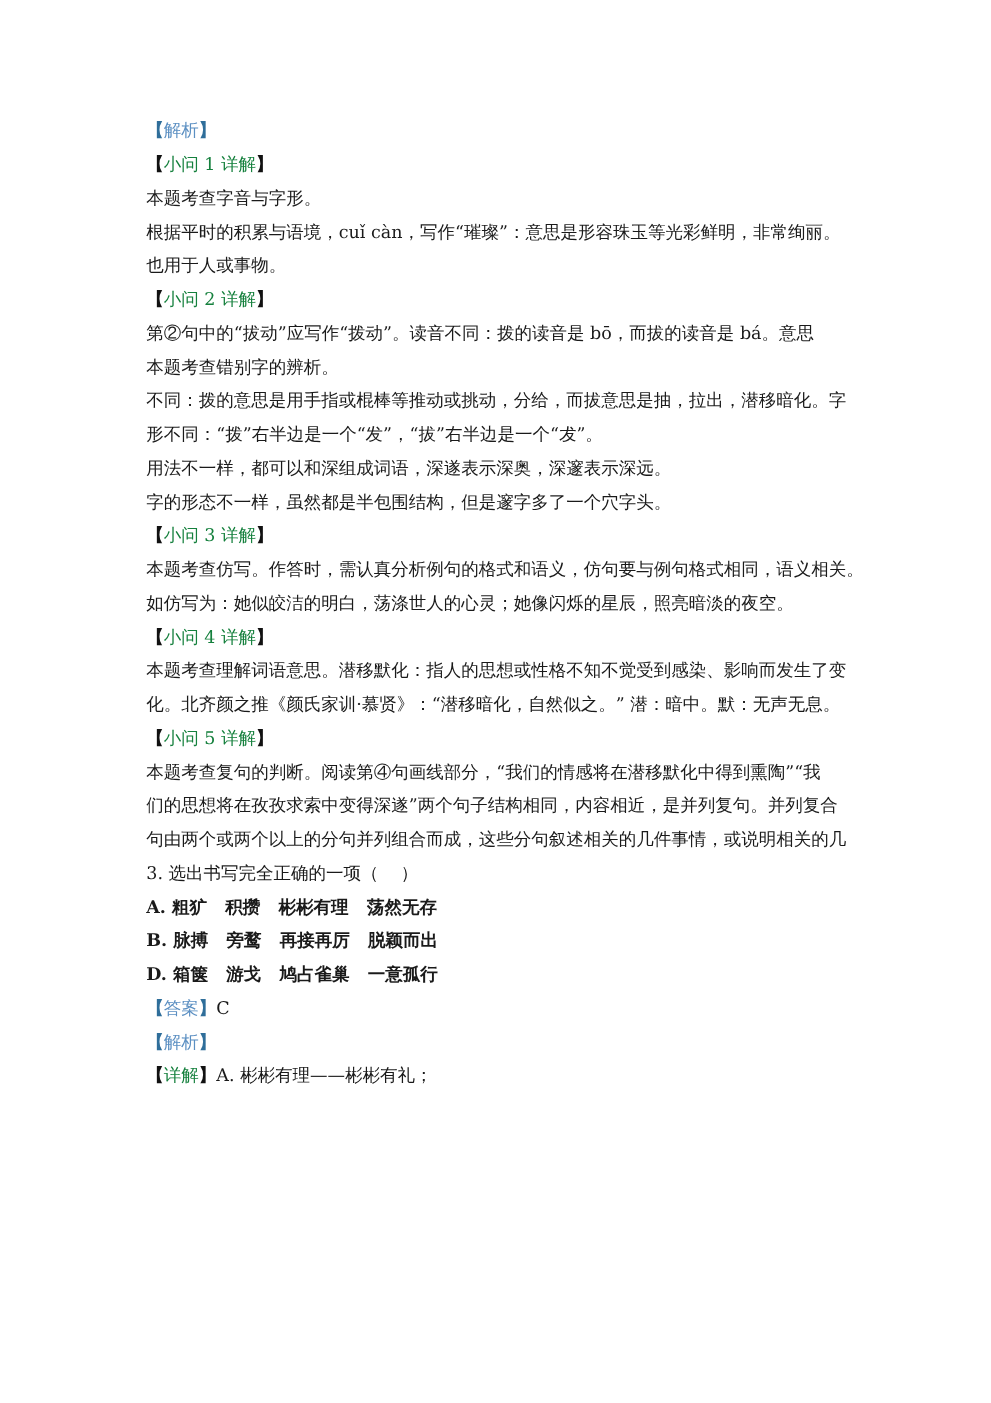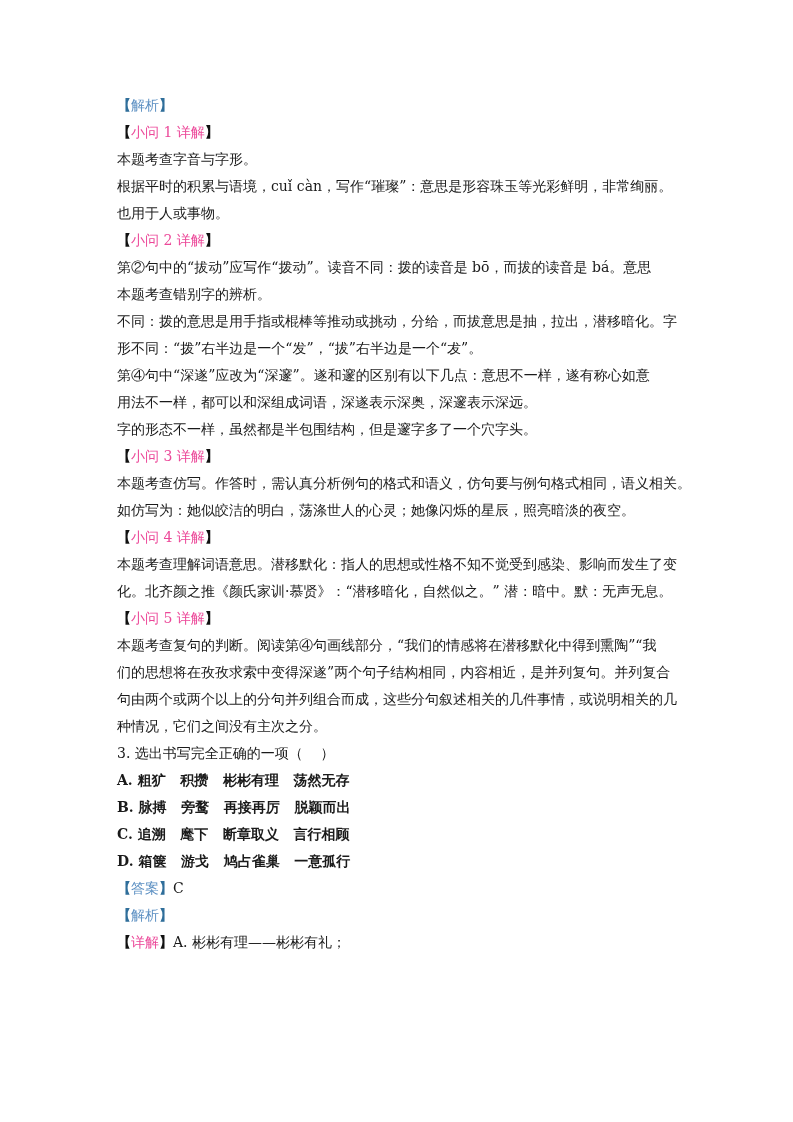--- a/index.html
+++ b/index.html
@@ -11,21 +11,21 @@
     width: 565px;
     font-family: "DejaVu Serif", "Liberation Serif", serif;
     font-size: 14px;
     line-height: 27px;
     color: #1a1a1a;
   }
   .line { white-space: nowrap; }
   .tag-blue .br { color: #2f6e9a; font-weight: bold; }
   .tag-blue .tx { color: #5b8fc2; }
   .tag-black .br { color: #111; font-weight: bold; }
-  .tag-black .tx { color: #ec4899; text-align: center; }
+  .tag-black .tx { color: #15803d; text-align: center; }
   .opt { white-space: pre; font-weight: bold; }
 </style>
 </head>
 <body>
 
 <div class="page">
 
   <div class="line tag-blue">
     <span class="br">【</span><span class="tx">解析</span><span class="br">】</span>
   </div>
@@ -37,21 +37,20 @@
   <div class="line">根据平时的积累与语境，cuǐ càn，写作“璀璨”：意思是形容珠玉等光彩鲜明，非常绚丽。</div>
   <div class="line">也用于人或事物。</div>
 
   <div class="line tag-black">
     <span class="br">【</span><span class="tx">小问 2 详解</span><span class="br">】</span>
   </div>
   <div class="line">第②句中的“拔动”应写作“拨动”。读音不同：拨的读音是 bō，而拔的读音是 bá。意思</div>
   <div class="line">本题考查错别字的辨析。</div>
   <div class="line">不同：拨的意思是用手指或棍棒等推动或挑动，分给，而拔意思是抽，拉出，潜移暗化。字</div>
   <div class="line">形不同：“拨”右半边是一个“发”，“拔”右半边是一个“犮”。</div>
-  <div class="line">第④句中“深遂”应改为“深邃”。遂和邃的区别有以下几点：意思不一样，遂有称心如意</div>
   <div class="line">用法不一样，都可以和深组成词语，深遂表示深奥，深邃表示深远。</div>
   <div class="line">字的形态不一样，虽然都是半包围结构，但是邃字多了一个穴字头。</div>
 
   <div class="line tag-black">
     <span class="br">【</span><span class="tx">小问 3 详解</span><span class="br">】</span>
   </div>
   <div class="line">本题考查仿写。作答时，需认真分析例句的格式和语义，仿句要与例句格式相同，语义相关。</div>
   <div class="line">如仿写为：她似皎洁的明白，荡涤世人的心灵；她像闪烁的星辰，照亮暗淡的夜空。</div>
 
   <div class="line tag-black">
@@ -59,27 +58,25 @@
   </div>
   <div class="line">本题考查理解词语意思。潜移默化：指人的思想或性格不知不觉受到感染、影响而发生了变</div>
   <div class="line">化。北齐颜之推《颜氏家训·慕贤》：“潜移暗化，自然似之。” 潜：暗中。默：无声无息。</div>
 
   <div class="line tag-black">
     <span class="br">【</span><span class="tx">小问 5 详解</span><span class="br">】</span>
   </div>
   <div class="line">本题考查复句的判断。阅读第④句画线部分，“我们的情感将在潜移默化中得到熏陶”“我</div>
   <div class="line">们的思想将在孜孜求索中变得深遂”两个句子结构相同，内容相近，是并列复句。并列复合</div>
   <div class="line">句由两个或两个以上的分句并列组合而成，这些分句叙述相关的几件事情，或说明相关的几</div>
-  <div class="line">种情况，它们之间没有主次之分。</div>
 
   <div class="line" style="white-space:pre;">3. 选出书写完全正确的一项（    ）</div>
 
   <div class="line opt"><span>A.</span> <span>粗犷</span>   <span>积攒</span>   <span>彬彬有理</span>   <span>荡然无存</span></div>
   <div class="line opt"><span>B.</span> <span>脉搏</span>   <span>旁鹜</span>   <span>再接再厉</span>   <span>脱颖而出</span></div>
-  <div class="line opt"><span>C.</span> <span>追溯</span>   <span>麾下</span>   <span>断章取义</span>   <span>言行相顾</span></div>
   <div class="line opt"><span>D.</span> <span>箱箧</span>   <span>游戈</span>   <span>鸠占雀巢</span>   <span>一意孤行</span></div>
 
   <div class="line tag-blue">
     <span class="br">【</span><span class="tx">答案</span><span class="br">】</span><span style="color:#1a1a1a;">C</span>
   </div>
 
   <div class="line tag-blue">
     <span class="br">【</span><span class="tx">解析</span><span class="br">】</span>
   </div>
 

